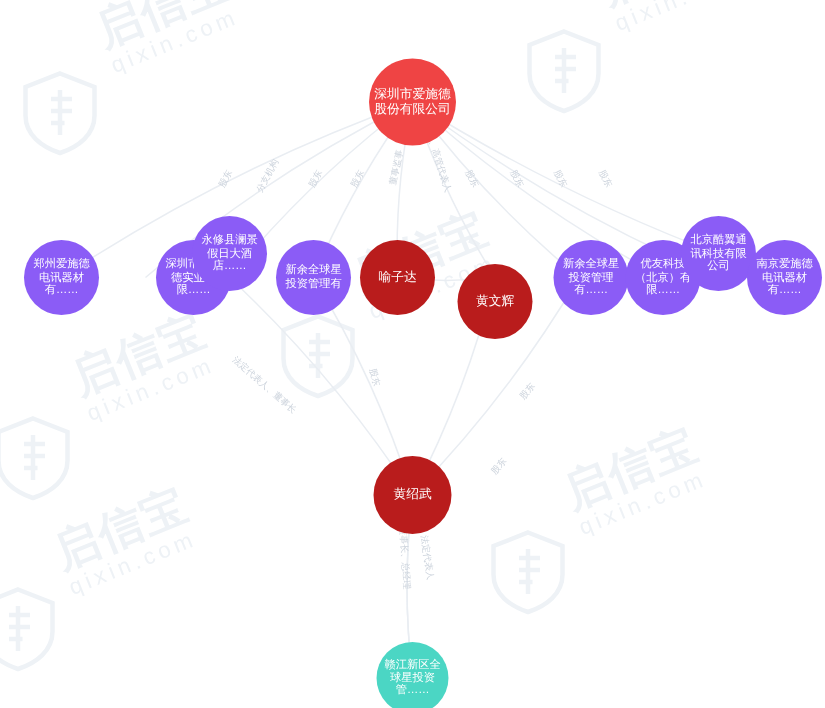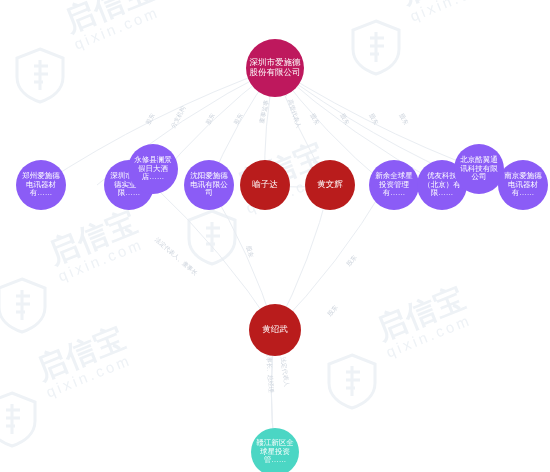--- a/index.html
+++ b/index.html
@@ -65,21 +65,21 @@
   }
   .n-company{
     background:#8b5cf6;
     font-size:7.5px;
   }
   .n-person{
     background:#b91c1c;
     font-size:8.5px;
   }
   .n-root{
-    background:#be185d;
+    background:#ef4444;
     font-size:8.5px;
   }
   .n-teal{
     background:#4bd6c4;
     font-size:7.5px;
   }
 </style>
 </head>
 <body>
 
@@ -185,26 +185,26 @@
       <div class="node n-company" style="left: 16px; top: 160px; width: 50px; height: 50px;">
         <span class="lbl">郑州爱施德电讯器材有……</span>
       </div>
       <div class="node n-company" style="left: 72px; top: 160px; width: 50px; height: 50px; margin-left: 32px;">
         <span class="lbl">深圳市爱施德实业有限……</span>
       </div>
       <div class="node n-company" style="left: 128px; top: 144px; width: 50px; height: 50px; justify-content: center;">
         <span class="lbl">永修县澜景假日大酒店……</span>
       </div>
       <div class="node n-company" style="left: 184px; top: 160px; width: 50px; height: 50px;">
-        <span class="lbl">沈阳爱施德电讯有限公司</span>
+        <span class="lbl">新余全球星投资管理有</span>
       </div>
       <div class="node n-person" style="left: 240px; top: 160px; width: 50px; height: 50px;">
         <span class="lbl">喻子达</span>
       </div>
-      <div class="node n-person" style="left: 305px; top: 160px; width: 50px; height: 50px;">
+      <div class="node n-person" style="left: 305px; top: 176px; width: 50px; height: 50px;">
         <span class="lbl">黄文辉</span>
       </div>
       <div class="node n-company" style="left: 361px; top: 160px; width: 50px; height: 50px; margin-left: 8px;">
         <span class="lbl">新余全球星投资管理有……</span>
       </div>
       <div class="node n-company" style="left: 417px; top: 160px; width: 50px; height: 50px;">
         <span class="lbl">优友科技（北京）有限……</span>
       </div>
       <div class="node n-company" style="left: 454px; top: 144px; width: 50px; height: 50px;">
         <span class="lbl">北京酷翼通讯科技有限公司</span>

